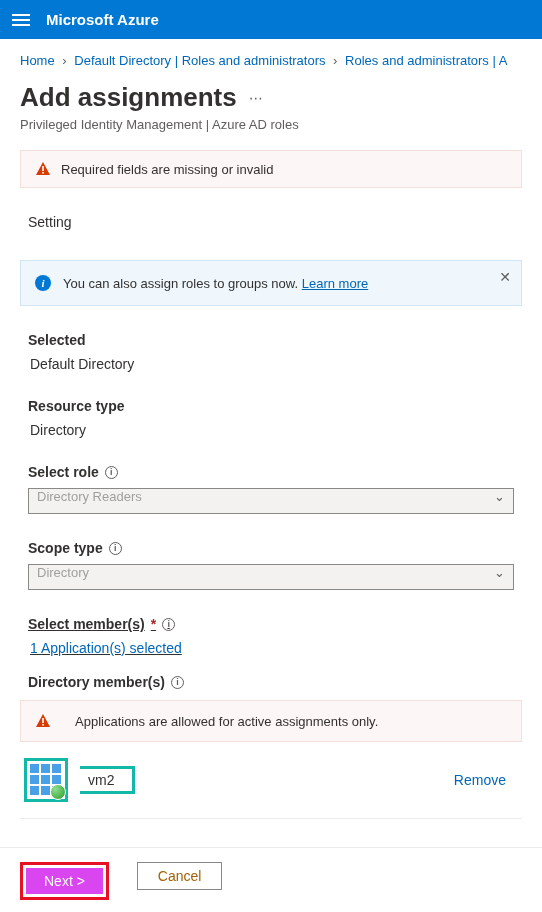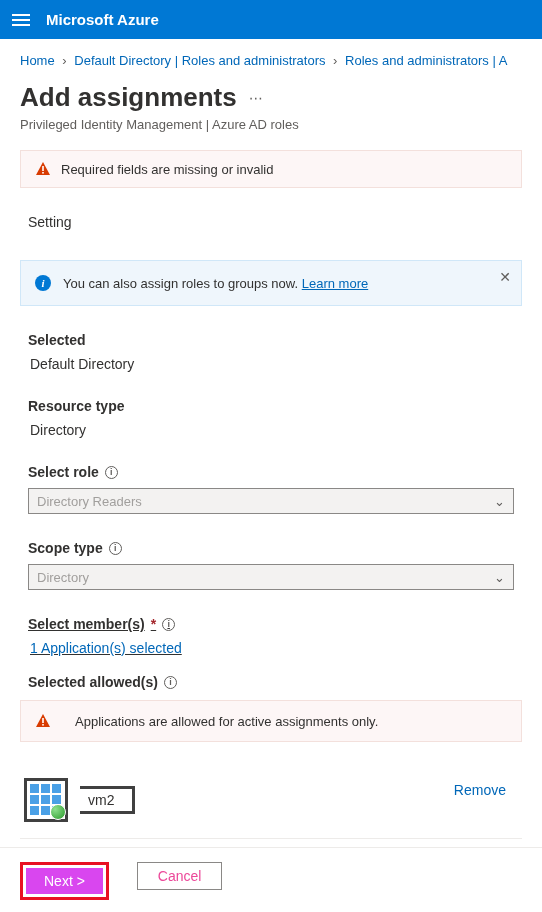--- a/index.html
+++ b/index.html
@@ -79,21 +79,21 @@
     width:13px;height:13px;border:1px solid #605e5c;border-radius:50%;
     display:inline-flex;align-items:center;justify-content:center;
     font-size:9px;color:#605e5c;cursor:pointer;
   }
   .form-value { font-size:14px; color:#323130; padding-left:2px;}
   .dropdown {
     border:1px solid #8a8886;
     background:#f3f2f1;
     color:#a19f9d;
     height:26px;
-    display:flex; align-items:center; justify-content:space-between;
+    display:flex; justify-content:space-between;
     padding:0 8px;
     font-size:13px;
     cursor:default;
   }
   .dropdown .chev { color:#605e5c; }
   .link-text { color:#0067b8; cursor:pointer; font-size:14px; padding-left:2px; }
   .warn-banner2 {
     margin-top:10px;
     background:#fdf6f6;
     border:1px solid #f3e0dc;
@@ -119,34 +119,34 @@
   }
   .grid-ico span{background:#4aa0e6;}
   .globe-badge{
     position:absolute;right:-4px;bottom:-4px;width:16px;height:16px;border-radius:50%;
     background:radial-gradient(circle at 30% 30%, #8ee08e, #2a9a2a);
     border:1px solid #fff;
   }
   .member-name { font-size:14px; }
   .remove-link { color:#0067b8; cursor:pointer; font-size:14px; margin-right:8px;}
   .red-highlight {
-    border:3px solid #404040; padding:3px; display:inline-block;margin-top:20px;
+    border:3px solid #14b8a6; padding:3px; display:inline-block;
   }
   .footer {
     position:absolute; bottom:12px; left:0; right:0;
     padding: 0 20px;
     border-top:1px solid #edebe9;
     padding-top:14px;
     display:flex; gap:28px; align-items:flex-start;
   }
   .btn-primary {
     background:#d946ef;color:#fff;border:none;padding:5px 18px;font-size:14px;cursor:pointer;
   }
   .btn-secondary {
-    background:#fff;color:#ec4899;border:1px solid #8a8886;padding:5px 20px;font-size:14px;cursor:pointer;
+    background:#fff;color:#a16207;border:1px solid #8a8886;padding:5px 20px;font-size:14px;cursor:pointer;
   }
   .btn-wrap-highlight{
     border:3px solid #e81123; padding:3px; display:inline-block;
   }
 </style>
 </head>
 <body>
 
 <div class="topbar">
   <div class="hamburger">
@@ -232,21 +232,21 @@
     <div class="form-label">
       <span>Select member(s)</span>
       <span class="req">*</span>
       <span class="help-ico">i</span>
     </div>
     <div class="link-text">1 Application(s) selected</div>
   </div>
 
   <div class="form-group" style="margin-bottom:6px;">
     <div class="form-label">
-      <span>Selected allowed(s)</span>
+      <span>Directory member(s)</span>
       <span class="help-ico">i</span>
     </div>
 
     <div class="warn-banner2">
       <span class="warn-ico">
         <svg viewBox="0 0 16 16" width="16" height="16">
             <path fill="#d83b01" d="M8 1l7 13H1L8 1z"></path>
             <rect x="7.2" y="5" width="1.6" height="5" fill="#fff"></rect>
             <rect x="7.2" y="11" width="1.6" height="1.6" fill="#fff"></rect>
           </svg>

